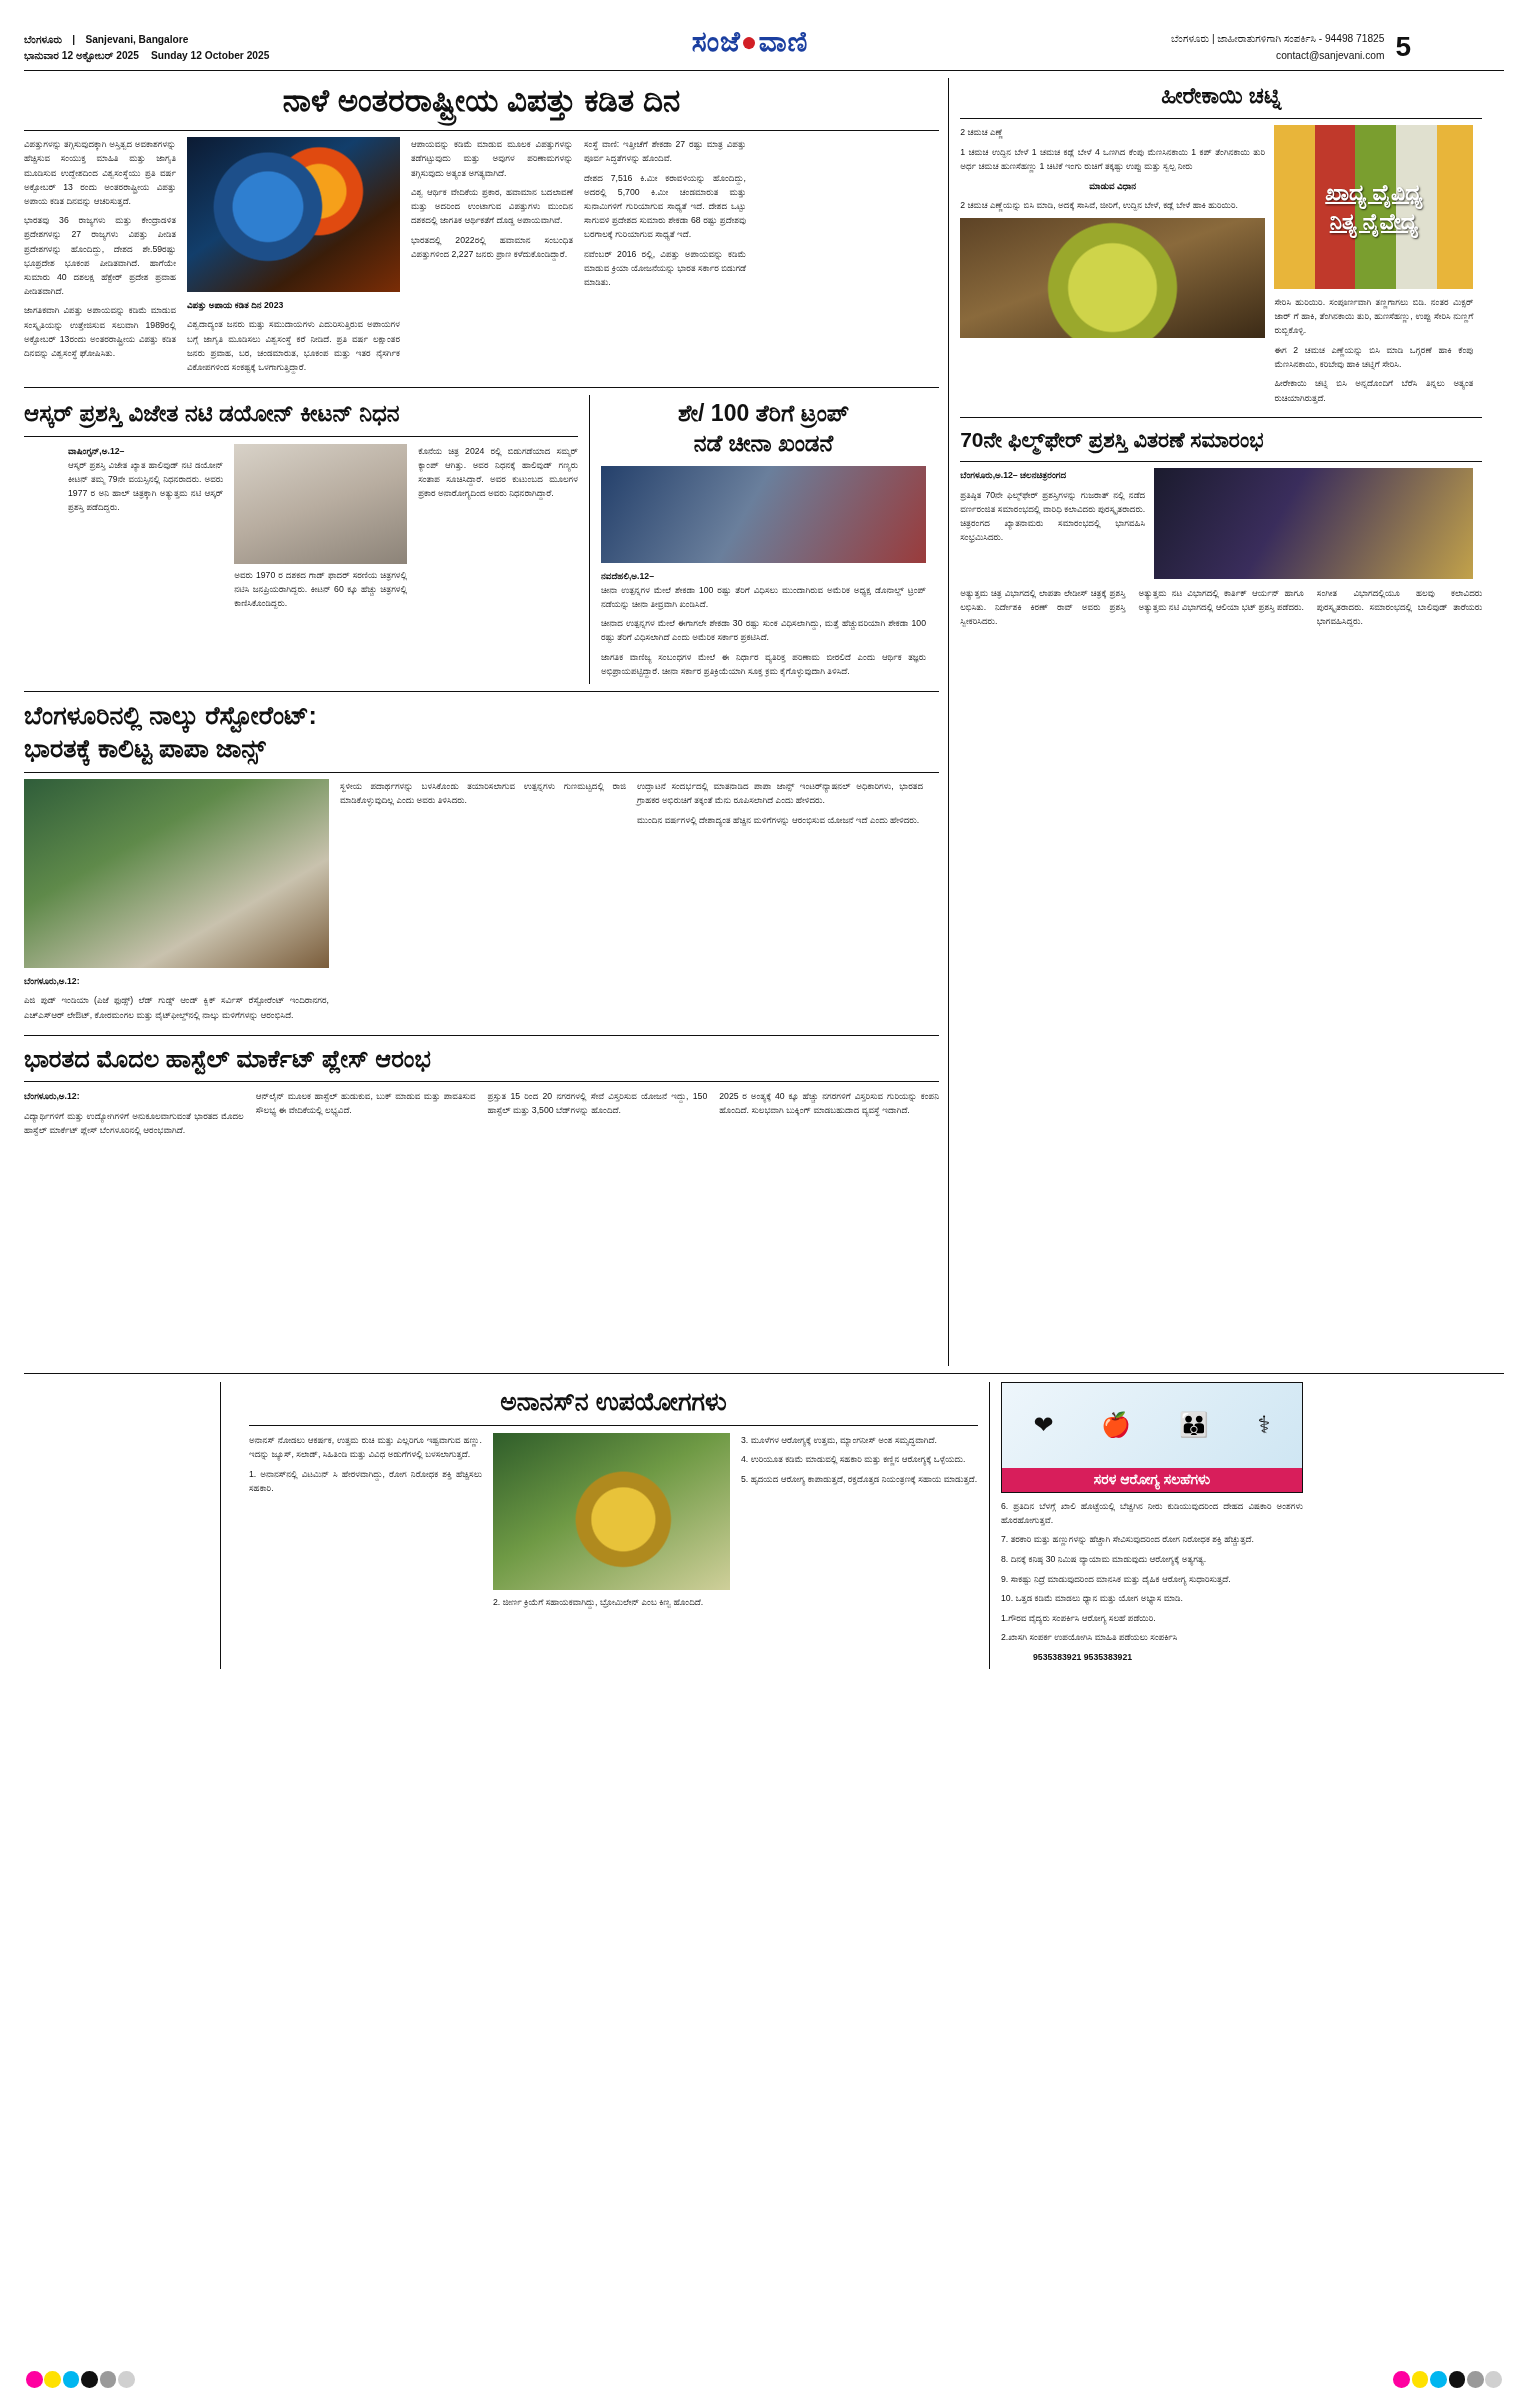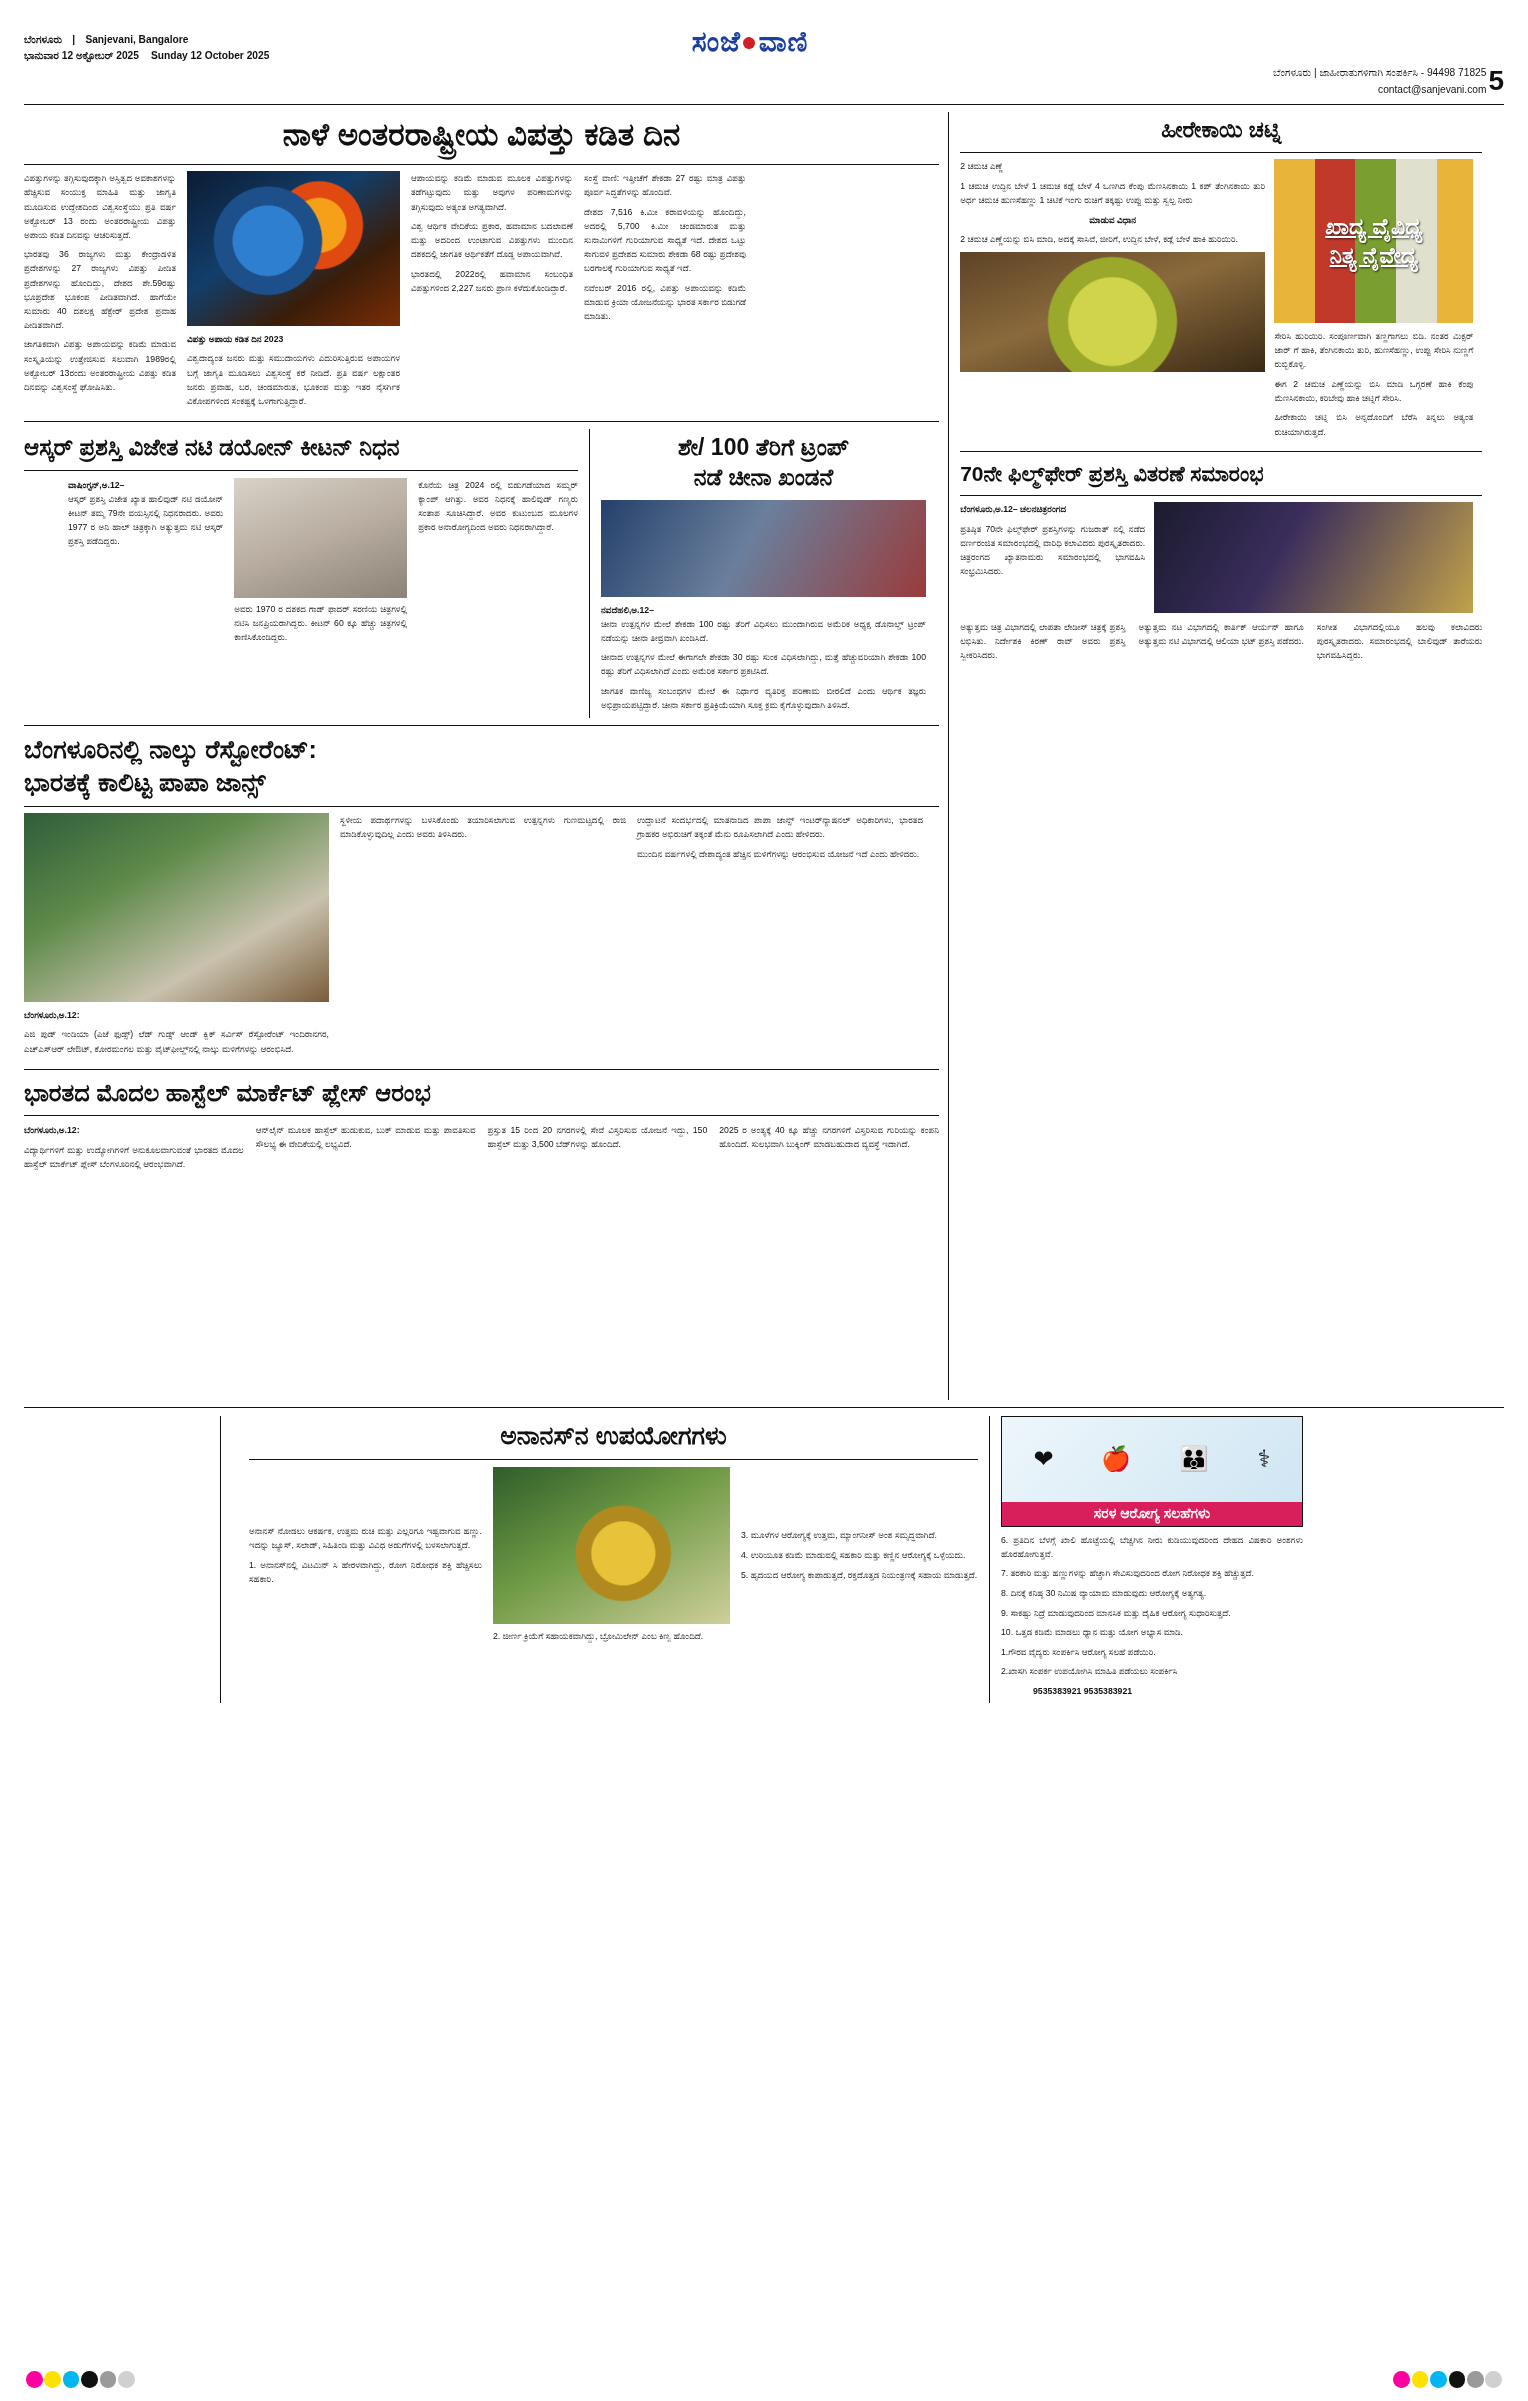--- a/index.html
+++ b/index.html
@@ -16,21 +16,21 @@
   
   .masthead { display:flex; align-items:flex-start; justify-content:space-between;
               border-bottom:1.8px solid #111; padding-bottom:5.5px; }
   .mh-left { font-size:10.2px; line-height:1.6; color:#111; padding-top:5.5px; min-width:305px; }
   .mh-left .l1 { font-weight:bold; }
   .mh-left .l2 { font-weight:bold; }
   .mh-center { text-align:center; flex:1; }
   .logo-word { font-size:28px; font-weight:bold; color:#1b3fa0; letter-spacing:0.9px; }
   .logo-word .dot { color:#d21f26; }
   .mh-right { font-size:10.2px; line-height:1.7; text-align:right; min-width:333px; padding-top:3.7px;
-              display:flex; align-items:flex-start; justify-content:flex-end; gap:2px;margin-top:34px;}
+              display:flex; align-items:flex-start; justify-content:flex-start; gap:11px;}
   .mh-right .txt { }
   .pageno { font-size:28px; font-weight:bold; color:#111; line-height:1; padding-top:3.7px;}
 
   
   .content { display:flex; gap:9.2px; margin-top:7.4px; }
   .col-left { width:915px; }
   .col-right { width:534px; }
 
   .rule-h { border-top:0.9px solid #111; margin:6.5px 0; }
   .rule-thick { border-top:1.8px solid #111; margin:7.4px 0; }
@@ -284,21 +284,21 @@
         </div>
       </div>
     </div>
   </div>
 
   <div style="display:flex; gap:11px; margin-top:7.4px; border-top:1.8px solid #111; padding-top:7.4px;">
     <div style="width:185px;"></div>
     <div style="width:758px; border-left:0.9px solid #111; padding-left:28px;">
       <h2 class="head-sec center" style="font-size:25px;">ಅನಾನಸ್‌ನ  ಉಪಯೋಗಗಳು</h2>
       <div class="rule-h"></div>
-      <div style="display:flex; gap:11px;align-items:center;">
+      <div style="display:flex; gap:11px;">
         <div style="width:236px;" class="body-txt">
           <p>ಅನಾನಸ್ ನೋಡಲು ಆಕರ್ಷಕ, ಉತ್ತಮ ರುಚಿ ಮತ್ತು ಎಲ್ಲರಿಗೂ ಇಷ್ಟವಾಗುವ ಹಣ್ಣು. ಇದನ್ನು ಜ್ಯೂಸ್, ಸಲಾಡ್, ಸಿಹಿತಿಂಡಿ ಮತ್ತು ವಿವಿಧ ಅಡುಗೆಗಳಲ್ಲಿ ಬಳಸಲಾಗುತ್ತದೆ.</p>
           <p>1. ಅನಾನಸ್‌ನಲ್ಲಿ ವಿಟಮಿನ್ ಸಿ ಹೇರಳವಾಗಿದ್ದು, ರೋಗ ನಿರೋಧಕ ಶಕ್ತಿ ಹೆಚ್ಚಿಸಲು ಸಹಕಾರಿ.</p>
         </div>
         <div style="width:240px;" class="body-txt">
           <div class="imgbox ph-pine" style="height:157px; margin-bottom:5.5px;"></div>
           <p>2. ಜೀರ್ಣ ಕ್ರಿಯೆಗೆ ಸಹಾಯಕವಾಗಿದ್ದು, ಬ್ರೋಮಿಲೇನ್ ಎಂಬ ಕಿಣ್ವ ಹೊಂದಿದೆ.</p>
         </div>
         <div style="width:240px;" class="body-txt">
           <p>3. ಮೂಳೆಗಳ ಆರೋಗ್ಯಕ್ಕೆ ಉತ್ತಮ, ಮ್ಯಾಂಗನೀಸ್ ಅಂಶ ಸಮೃದ್ಧವಾಗಿದೆ.</p>

